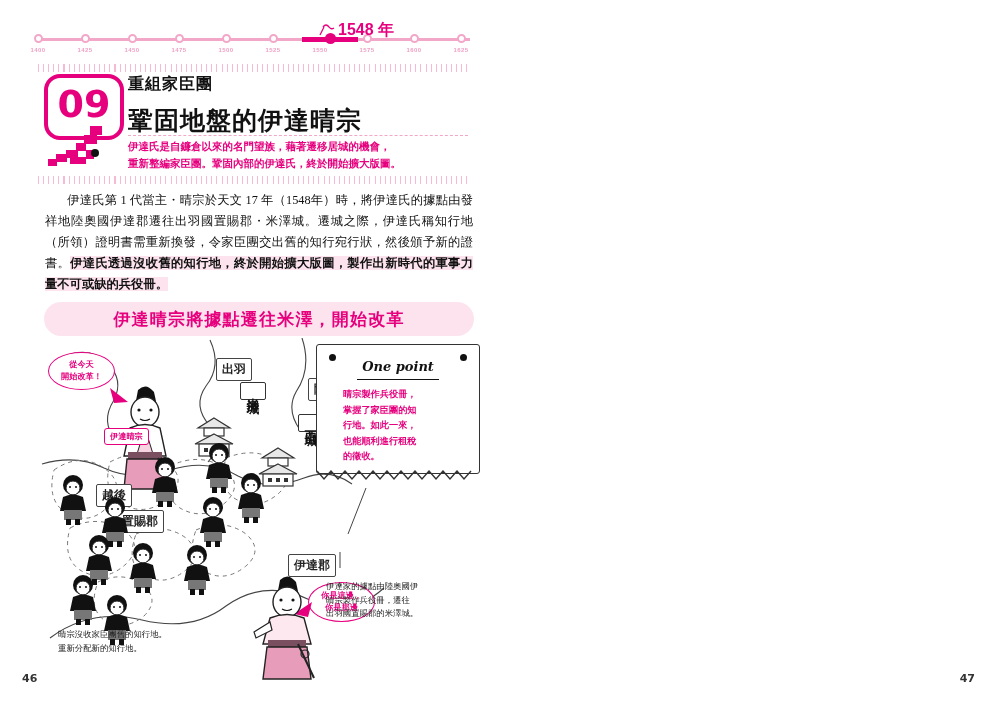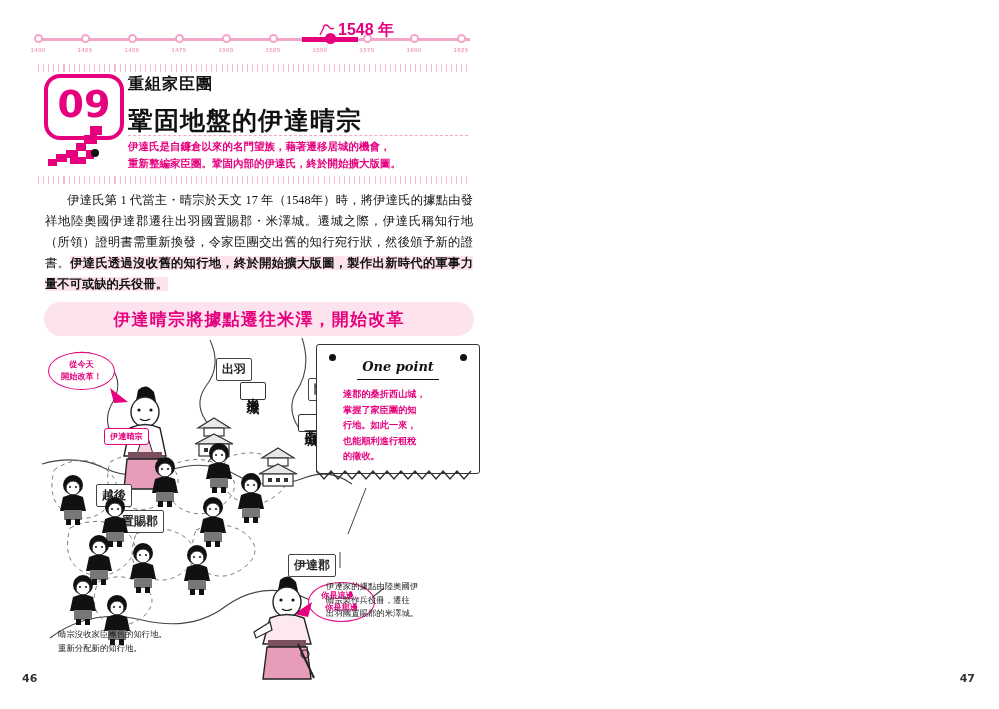--- a/index.html
+++ b/index.html
@@ -409,21 +409,21 @@
         <span>出羽國置賜郡的米澤城。</span>
       </div>
     </div>
 
     <div class="onepoint">
       <div class="op-hole" style="left:12px;top:9px;"></div>
       <div class="op-hole" style="right:12px;top:9px;"></div>
       <div class="op-title">One point</div>
       <div class="op-ul"></div>
       <div class="op-body">
-        <span>達郡的桑折西山城，</span><br>
+        <span>晴宗製作兵役冊，</span><br>
         <span>掌握了家臣團的知</span><br>
         <span>行地。如此一來，</span><br>
         <span>也能順利進行租稅</span><br>
         <span>的徵收。</span>
       </div>
       <svg style="position:absolute;left:-1px;bottom:-9px;" width="164" height="12">
         <path d="M1 1 l7 8 l7 -8 l7 8 l7 -8 l7 8 l7 -8 l7 8 l7 -8 l7 8 l7 -8 l7 8 l7 -8 l7 8 l7 -8 l7 8 l7 -8 l7 8 l7 -8 l7 8 l7 -8 l7 8 l7 -8" fill="none" stroke="#333" stroke-width="1.4"></path>
       </svg>
     </div>
 

